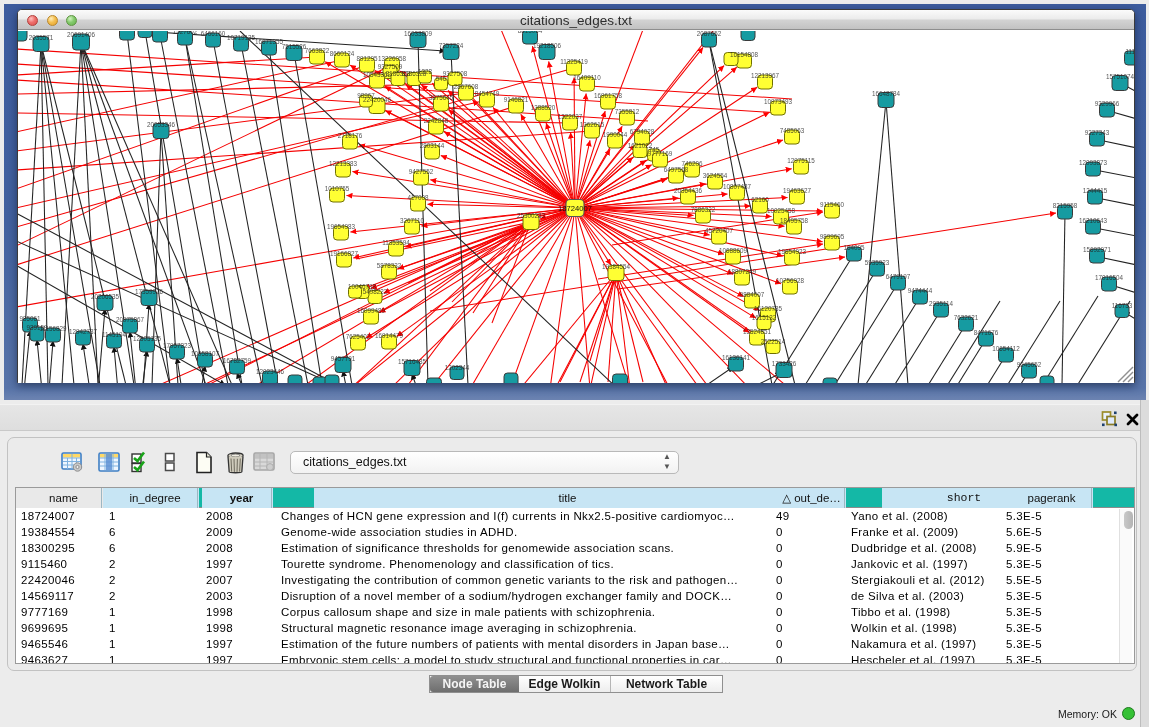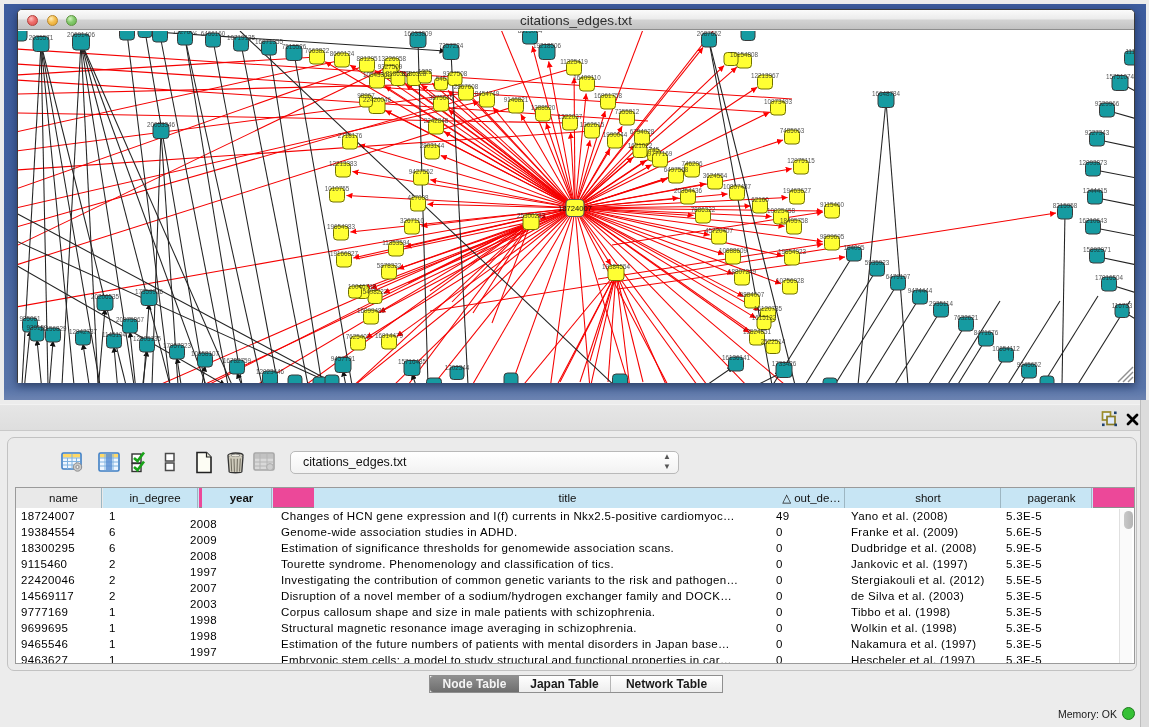--- a/index.html
+++ b/index.html
@@ -32,29 +32,29 @@
 #tphead .x { position:absolute; left:1126px; top:7px; }
 #panel { position:absolute; left:7px; top:437px; width:1130px; height:234px;
   background:#ebebeb; border:1px solid #c2c2c2; border-radius:7px; }
 .ticon { position:absolute; top:13px;margin-left:40px; }
 #combo { position:absolute; left:282px; top:13px; width:389px; height:23px; background:linear-gradient(180deg,#ffffff,#f2f2f2);
   border:1px solid #b9b9b9; border-radius:5px; font-size:12.5px; color:#111; line-height:21px; padding-left:12px; }
 #combo .ar { position:absolute; right:7px; top:0px; font-size:8px; color:#555; line-height:10px; text-align:center; }
 
 #tbl { position:absolute; left:7px; top:49px; width:1120px; height:177px; background:#fff;
   border:1px solid #9a9a9a; overflow:hidden; }
-#thead { position:relative; height:20px; background:#ec4899; border-bottom:1px solid #8c8c8c; }
+#thead { position:relative; height:20px; background:#14b8a6; border-bottom:1px solid #8c8c8c; }
 #thead .th { position:absolute; top:0; height:20px; background:#c7e5f4; border-right:1px solid #9fadbd00; box-shadow:inset -1px 0 0 #9db6c2;
   font-size:11.5px; color:#111; text-align:center; line-height:20px; text-indent:9px; }
 #tbody { position:relative; font-size:11.5px; color:#000; }
 .tr { position:relative; height:16px; line-height:16px; white-space:nowrap; letter-spacing:0.35px; }
 .tr div { position:absolute; top:0; height:16px; overflow:hidden; }
 .c0 { left:5px;  width:90px; }
 .c1 { left:93px; width:90px; }
-.c2 { left:174px; width:66px;margin-top:8px; }
+.c2 { left:190px; width:66px; }
 .c3 { left:265px; width:492px; }
 .c4 { left:760px; width:70px; }
 .c5 { left:835px; width:160px; }
 .c6 { left:990px; width:90px; }
 #vscroll { position:absolute; right:2px; top:21px; width:13px; height:155px; background:#fafafa; border-left:1px solid #e0e0e0; }
 #vthumb { position:absolute; left:3.5px; top:2px; width:9px; height:18px; background:linear-gradient(90deg,#c8c8c8,#b4b4b4); border-radius:5px; }
 
 #tabs { position:absolute; left:429px; top:675px; width:294px; height:18px; border:1px solid #8f8f8f;
   border-radius:0; background:linear-gradient(180deg,#ffffff,#ededed); font-size:12px; font-weight:bold; }
 #tabs div { position:absolute; top:0; height:16px; line-height:16px; text-align:center; color:#1a1a1a; }
@@ -678,21 +678,21 @@
         </svg></div>
     <div class="ticon" style="left:243px; top:15px; font-size:15px; font-style:italic; font-weight:bold; color:#111">f<span style="font-size:11px">(x)</span></div>
     <div id="combo">citations_edges.txt<div class="ar">▲<br>▼</div></div>
     <div id="tbl">
       <div id="thead">
         <div class="th" style="left:0px; width:87px; background:#e9e9e9;">name</div>
         <div class="th" style="left:87px; width:96px;">in_degree</div>
         <div class="th" style="left:186px; width:71px;font-weight:bold;">year</div>
         <div class="th" style="left:254px; width:499px;margin-left:44px;">title</div>
         <div class="th" style="left:753px; width:77px;text-align:center;">△ out_de…</div>
-        <div class="th" style="left:830px; width:156px;">short</div>
+        <div class="th" style="left:866px; width:156px;font-family:Liberation Mono, monospace;">short</div>
         <div class="th" style="left:986px; width:91px;">pagerank</div>
       </div>
       <div id="tbody">
           <div class="tr">
             <div class="c0">18724007</div>
             <div class="c1">1</div>
             <div class="c2">2008</div>
             <div class="c3">Changes of HCN gene expression and I(f) currents in Nkx2.5-positive cardiomyoc…</div>
             <div class="c4">49</div>
             <div class="c5">Yano et al. (2008)</div>
@@ -780,20 +780,20 @@
             <div class="c6">5.3E-5</div>
           </div>
         </div>
       <div id="vscroll">
           <div id="vthumb"></div>
         </div>
     </div>
   </div>
   <div id="tabs">
     <div class="s1">Node Table</div>
-    <div class="s2">Japan Table</div>
+    <div class="s2">Edge Wolkin</div>
     <div class="s3">Network Table</div>
   </div>
   <div id="status">
     <div class="m">Memory: OK</div>
     <div class="d"></div>
   </div>
   <div id="rstrip"></div>
 </div>
 </body></html>

